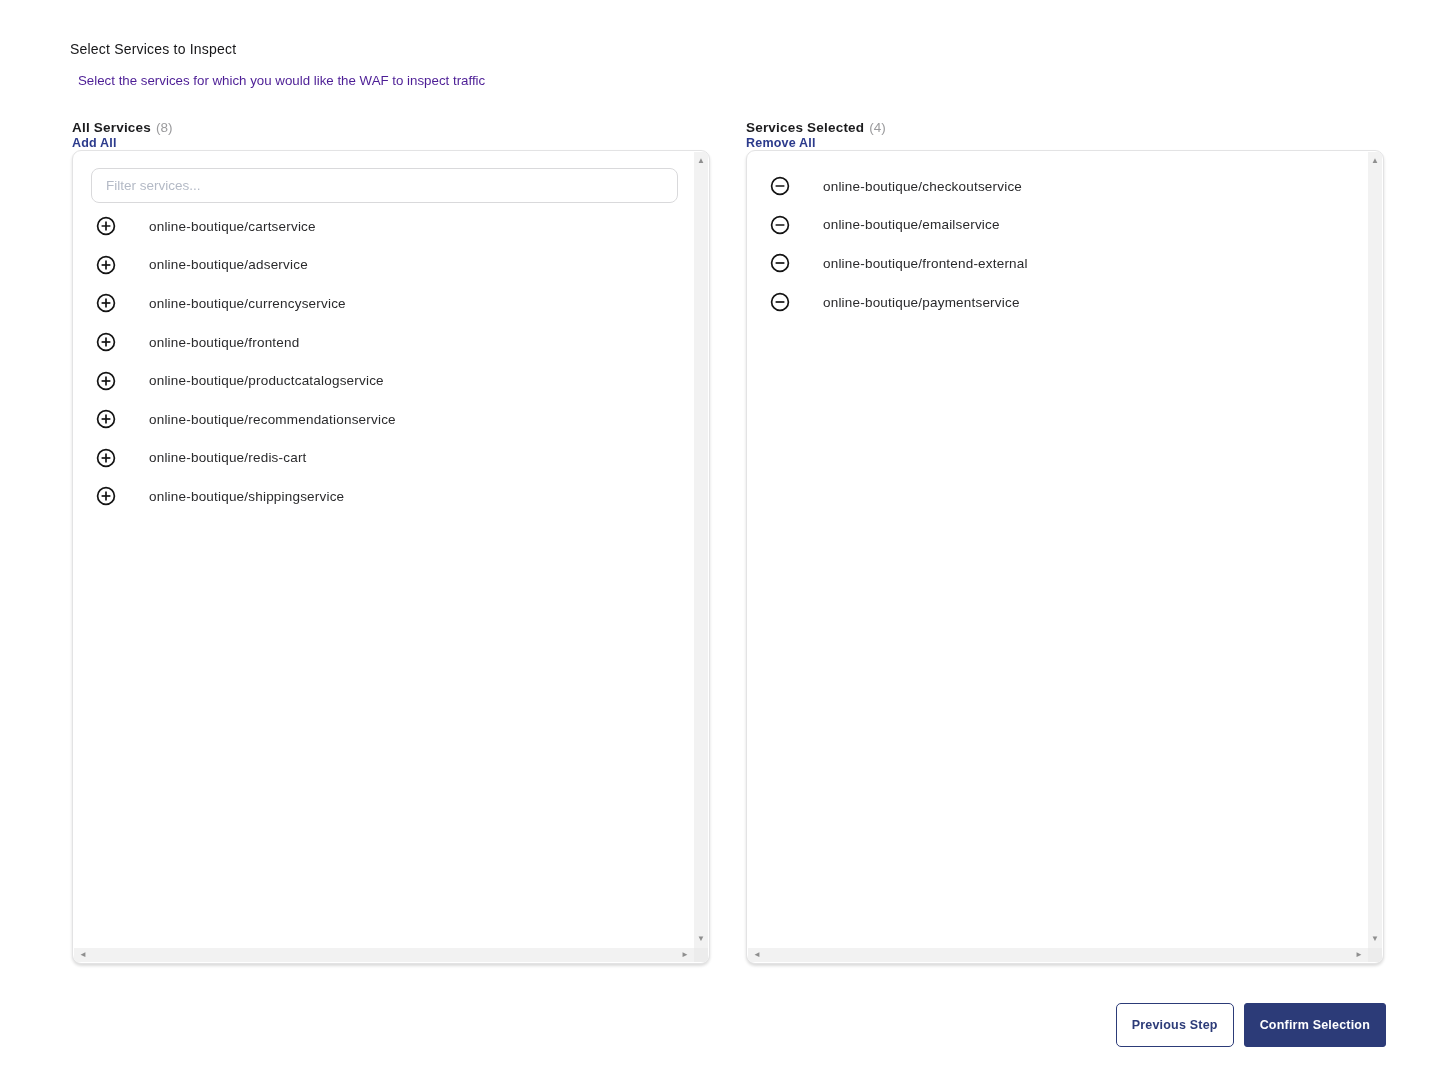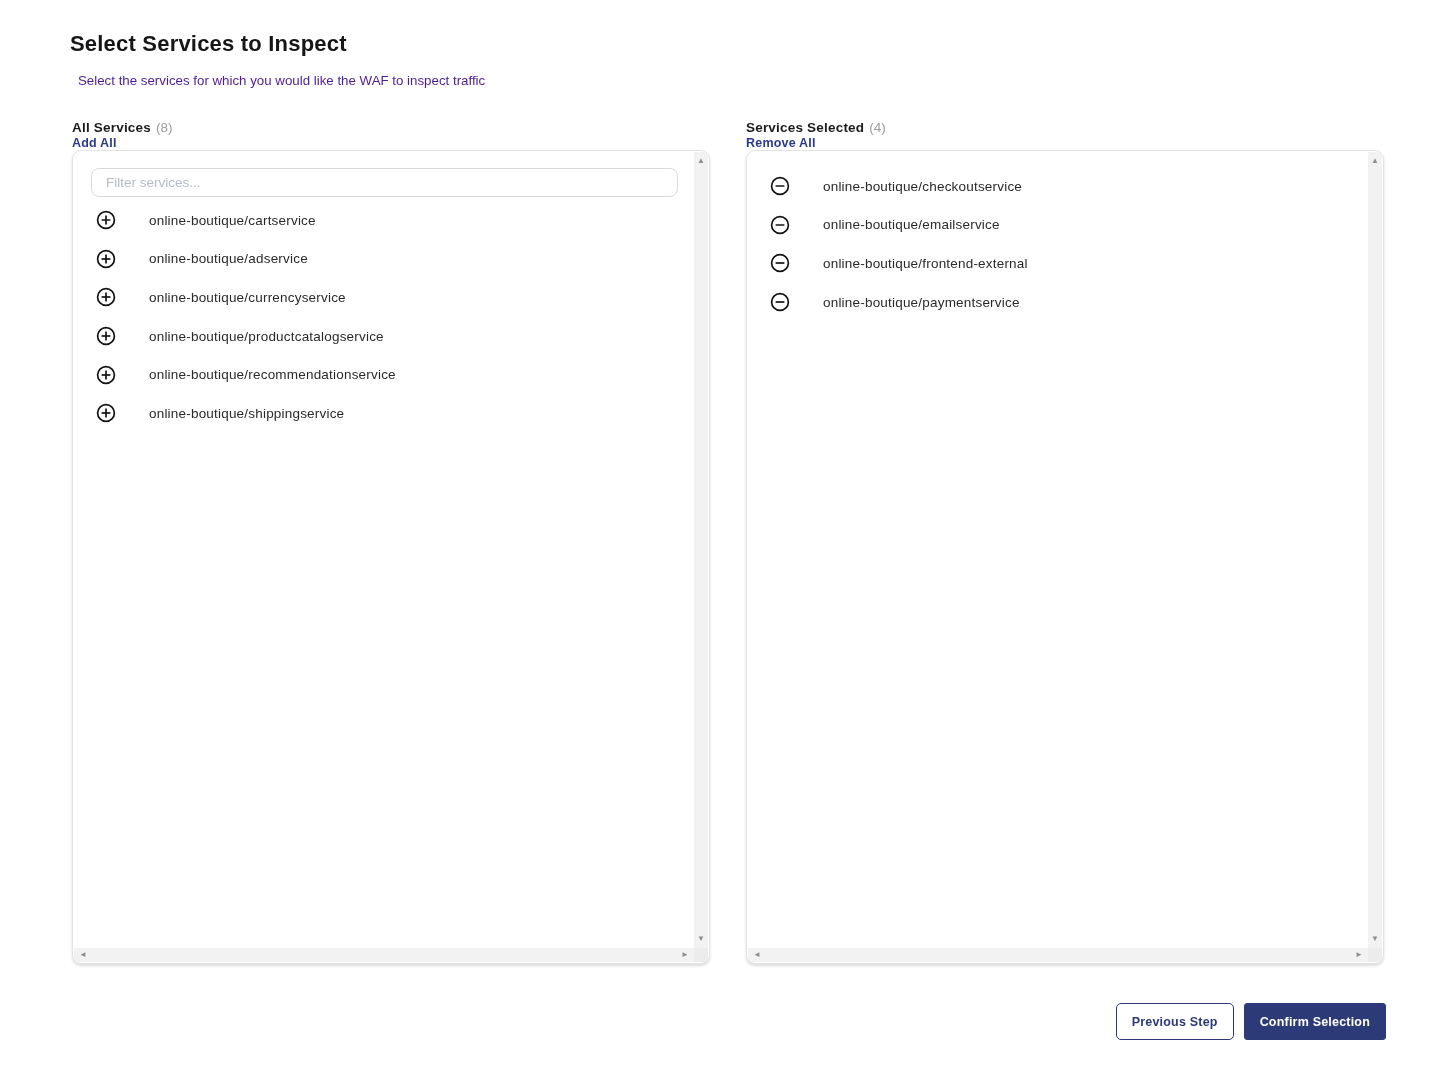--- a/index.html
+++ b/index.html
@@ -5,22 +5,22 @@
   * { margin: 0; padding: 0; box-sizing: border-box; }
   html, body { background: #ffffff; }
   body {
     font-family: "Liberation Sans", sans-serif;
     width: 1456px; height: 1072px;
     position: relative;
     color: #1d1d1f;
     overflow: hidden;
   }
   .page-title {
-    position: absolute; left: 70px; top: 31px;
-    font-size: 22px; font-weight: 700; color: #161618;
+    position: absolute; left: 70px; top: 41px;
+    font-size: 14px; font-weight: 400; color: #161618;
     letter-spacing: .2px;
   }
   .page-subtitle {
     position: absolute; left: 78px; top: 73px;
     font-size: 13.3px; color: #4c1d95;
   }
   .col-head {
     position: absolute; top: 118px; height: 22px; width: 638px;
     display: flex; justify-content: space-between; align-items: baseline; flex-direction: column;
   }
@@ -42,21 +42,21 @@
     overflow: hidden;
   }
   .panel.left  { left: 72px; }
   .panel.right { left: 746px; }
   .panel-content {
     position: absolute; inset: 0 15px 15px 0;
     overflow: hidden;
   }
   .filter-wrap { padding: 17px 18px 2px 18px; }
   .filter-input {
-    width: 587px; height: 29px;
+    width: 587px; height: 35px;
     border: 1px solid #d9d9db; border-radius: 8px;
     padding: 0 14px; font-size: 13.5px;
     font-family: "Liberation Sans", sans-serif;
     color: #333; outline: none;
   }
   .filter-input::placeholder { color: #b4bac6; opacity: 1; }
   .service-list { padding-top: 2px; }
   .service-list.no-filter { padding-top: 16px; }
   .row {
     height: 38.6px; display: flex; align-items: center;
@@ -88,21 +88,21 @@
   .vsb .up   { top: 2px; left: 0; }
   .vsb .down { bottom: 2px; left: 0; }
   .hsb .left-a  { left: 2px; top: 0; }
   .hsb .right-a { right: 2px; top: 0; }
   
   .footer {
     position: absolute; top: 1003px; right: 70px;
     display: flex; gap: 10px;
   }
   .btn {
-    height: 37px; border-radius: 5px; font-size: 12.5px; font-weight: 700;
+    height: 44px; border-radius: 5px; font-size: 12.5px; font-weight: 700;
     font-family: "Liberation Sans", sans-serif;
     display: inline-flex; align-items: center; justify-content: center;
     padding: 8px 15px; cursor: pointer; letter-spacing: .2px;
   }
   .btn-outline {
     background: #ffffff; color: var(--accent-navy, #2c3b78);
     border: 1px solid var(--accent-navy, #2c3b78);
   }
   .btn-solid {
     background: var(--accent-navy, #2c3b78); color: #ffffff;
@@ -163,20 +163,30 @@
           <span class="icon">
             <svg viewBox="0 0 20 20" width="20" height="20">
               <circle cx="10" cy="10" r="8.4" fill="none" stroke="#141414" stroke-width="1.7"></circle>
               <line x1="10" y1="5.6" x2="10" y2="14.4" stroke="#141414" stroke-width="1.7"></line>
               <line x1="5.6" y1="10" x2="14.4" y2="10" stroke="#141414" stroke-width="1.7"></line>
             </svg>
           </span>
           <span class="row-label">online-boutique/currencyservice</span>
         </div>
 
+        <div class="row">
+          <span class="icon">
+            <svg viewBox="0 0 20 20" width="20" height="20">
+              <circle cx="10" cy="10" r="8.4" fill="none" stroke="#141414" stroke-width="1.7"></circle>
+              <line x1="10" y1="5.6" x2="10" y2="14.4" stroke="#141414" stroke-width="1.7"></line>
+              <line x1="5.6" y1="10" x2="14.4" y2="10" stroke="#141414" stroke-width="1.7"></line>
+            </svg>
+          </span>
+          <span class="row-label">online-boutique/frontend</span>
+        </div>
 
         <div class="row">
           <span class="icon">
             <svg viewBox="0 0 20 20" width="20" height="20">
               <circle cx="10" cy="10" r="8.4" fill="none" stroke="#141414" stroke-width="1.7"></circle>
               <line x1="10" y1="5.6" x2="10" y2="14.4" stroke="#141414" stroke-width="1.7"></line>
               <line x1="5.6" y1="10" x2="14.4" y2="10" stroke="#141414" stroke-width="1.7"></line>
             </svg>
           </span>
           <span class="row-label">online-boutique/productcatalogservice</span>
@@ -186,20 +196,30 @@
           <span class="icon">
             <svg viewBox="0 0 20 20" width="20" height="20">
               <circle cx="10" cy="10" r="8.4" fill="none" stroke="#141414" stroke-width="1.7"></circle>
               <line x1="10" y1="5.6" x2="10" y2="14.4" stroke="#141414" stroke-width="1.7"></line>
               <line x1="5.6" y1="10" x2="14.4" y2="10" stroke="#141414" stroke-width="1.7"></line>
             </svg>
           </span>
           <span class="row-label">online-boutique/recommendationservice</span>
         </div>
 
+        <div class="row">
+          <span class="icon">
+            <svg viewBox="0 0 20 20" width="20" height="20">
+              <circle cx="10" cy="10" r="8.4" fill="none" stroke="#141414" stroke-width="1.7"></circle>
+              <line x1="10" y1="5.6" x2="10" y2="14.4" stroke="#141414" stroke-width="1.7"></line>
+              <line x1="5.6" y1="10" x2="14.4" y2="10" stroke="#141414" stroke-width="1.7"></line>
+            </svg>
+          </span>
+          <span class="row-label">online-boutique/redis-cart</span>
+        </div>
 
         <div class="row">
           <span class="icon">
             <svg viewBox="0 0 20 20" width="20" height="20">
               <circle cx="10" cy="10" r="8.4" fill="none" stroke="#141414" stroke-width="1.7"></circle>
               <line x1="10" y1="5.6" x2="10" y2="14.4" stroke="#141414" stroke-width="1.7"></line>
               <line x1="5.6" y1="10" x2="14.4" y2="10" stroke="#141414" stroke-width="1.7"></line>
             </svg>
           </span>
           <span class="row-label">online-boutique/shippingservice</span>

